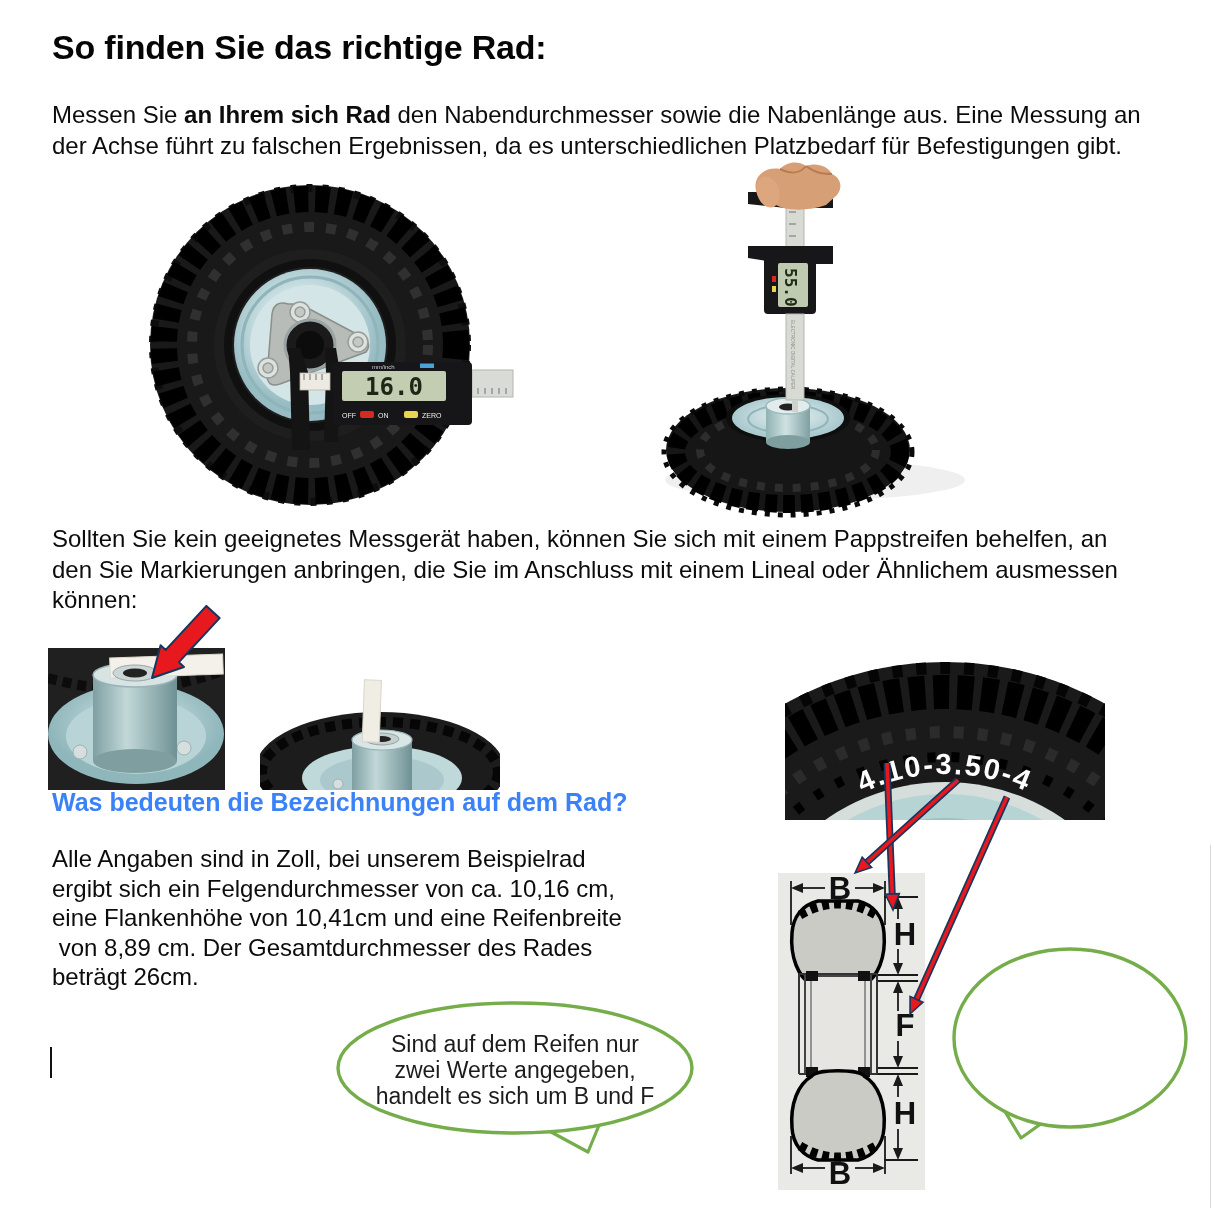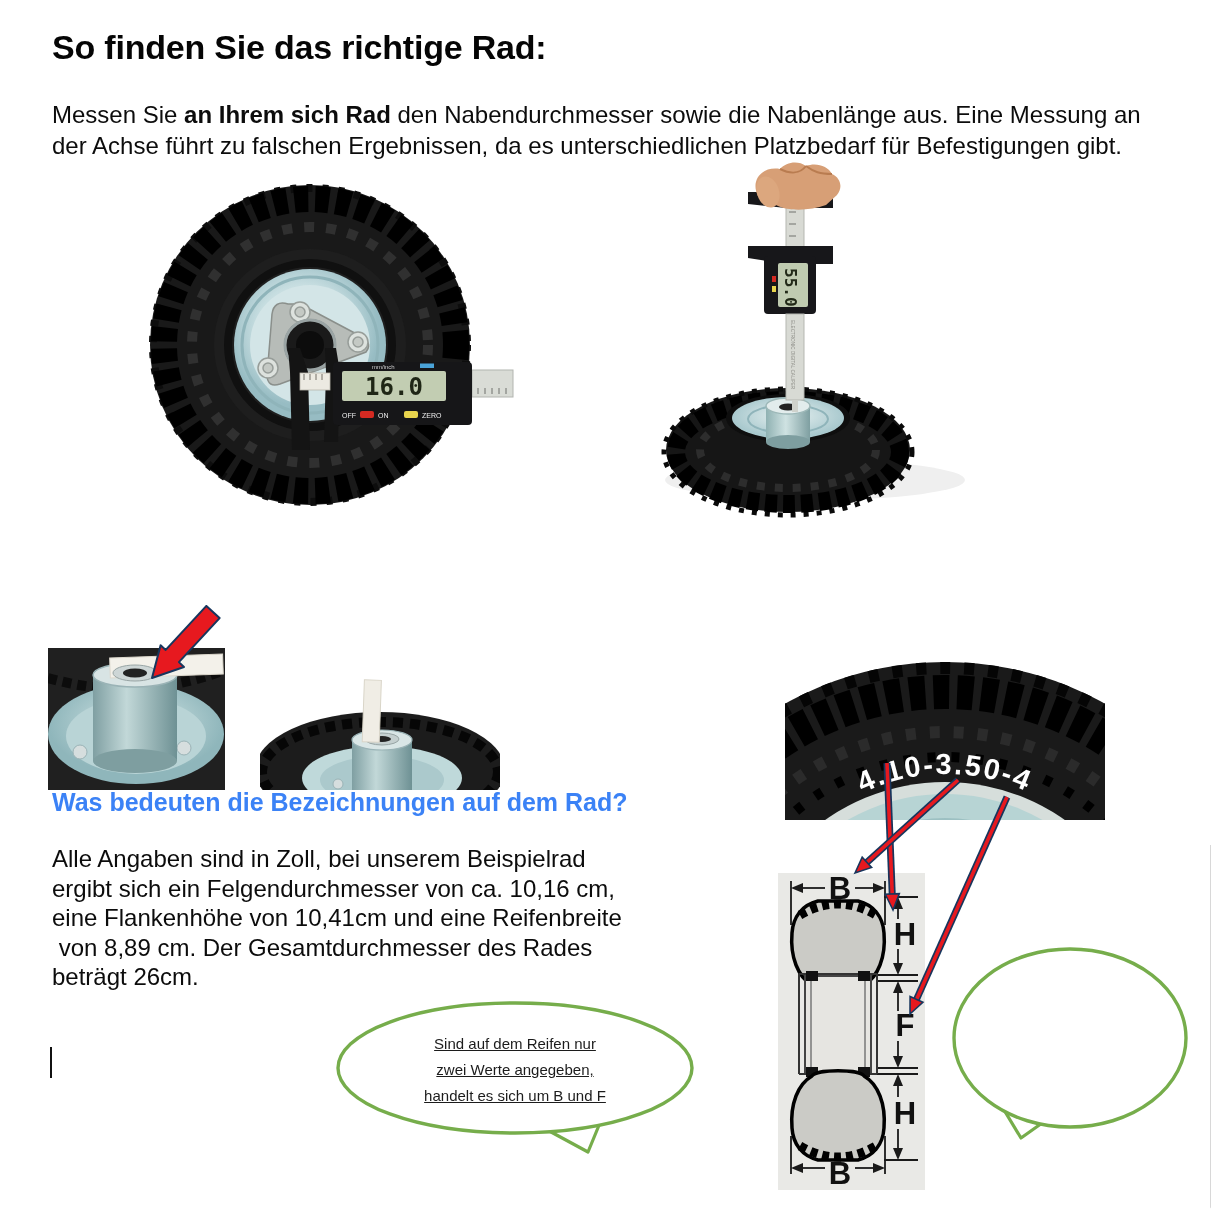--- a/index.html
+++ b/index.html
@@ -138,20 +138,23 @@
     </g>
 
     <g>
       <path d="M 118 36 C 110 20, 122 6, 140 9 C 146 2, 158 0, 166 6 C 176 2, 188 6, 192 14 C 201 18, 203 28, 197 35 L 186 45 C 170 51, 148 51, 138 46 Z" fill="#d79f76"></path>
       <path d="M 140 9 C 150 14, 160 14, 166 6" fill="none" stroke="#b97c50" stroke-width="2"></path>
       <path d="M 166 6 C 174 12, 180 14, 192 14" fill="none" stroke="#b97c50" stroke-width="2"></path>
       <ellipse cx="128" cy="32" rx="11" ry="16" fill="#dca77e" transform="rotate(-18 128 32)"></ellipse>
     </g>
   </svg>
 
+  <p class="body abs" style="left:52px;top:524px;width:1150px;">Sollten Sie kein geeignetes Messgerät haben, können Sie sich mit einem Pappstreifen behelfen, an
+den Sie Markierungen anbringen, die Sie im Anschluss mit einem Lineal oder Ähnlichem ausmessen
+können:</p>
 
   <svg class="abs" style="left:48px;top:648px;" width="177" height="142" viewBox="0 0 177 142">
     <defs>
       <linearGradient id="cylG" x1="0" y1="0" x2="1" y2="0">
         <stop offset="0%" stop-color="#7f9fa2"></stop>
           <stop offset="40%" stop-color="#c2d8d8"></stop>
           <stop offset="100%" stop-color="#6e9194"></stop>
       </linearGradient>
       <radialGradient id="dishG" cx="50%" cy="40%">
         <stop offset="0%" stop-color="#d5e7e7"></stop>
@@ -297,21 +300,21 @@
       <line x1="177" y1="47" x2="86.5" y2="249.4" stroke="#17365d" stroke-width="7"></line>
       <line x1="177" y1="47" x2="86.5" y2="249.4" stroke="#e7191f" stroke-width="3.6"></line>
       <polygon points="80,264 80.1,246.5 92.9,252.3" fill="#e7191f" stroke="#17365d" stroke-width="1.6"></polygon>
     </g>
   </svg>
 
   <svg class="abs" style="left:330px;top:998px;" width="380" height="165" viewBox="0 0 380 165">
     <polygon points="210,128 258,154 272,120" fill="#fff" stroke="#76ad4b" stroke-width="3.2" stroke-linejoin="round"></polygon>
     <ellipse cx="185" cy="70" rx="177" ry="65" fill="#fff" stroke="#76ad4b" stroke-width="3.4"></ellipse>
   </svg>
-  <div class="bubble-text abs" style="left:355px;top:1031px;width:320px;font-size:15px;line-height:26px;text-decoration:underline;">Sind auf dem Reifen nur
+  <div class="bubble-text abs" style="left:355px;top:1031px;width:320px;font-size:23px;line-height:26px;">Sind auf dem Reifen nur
 zwei Werte angegeben,
 handelt es sich um B und F</div>
 
   <svg class="abs" style="left:948px;top:940px;" width="250" height="210" viewBox="0 0 250 210">
     <polygon points="50,160 73,198 104,176" fill="#fff" stroke="#76ad4b" stroke-width="3.2" stroke-linejoin="round"></polygon>
     <ellipse cx="122" cy="98" rx="116" ry="89" fill="#fff" stroke="#76ad4b" stroke-width="3.4"></ellipse>
   </svg>
 
   <div class="cursor-line abs" style="left:50px;top:1047px;"></div>
 

